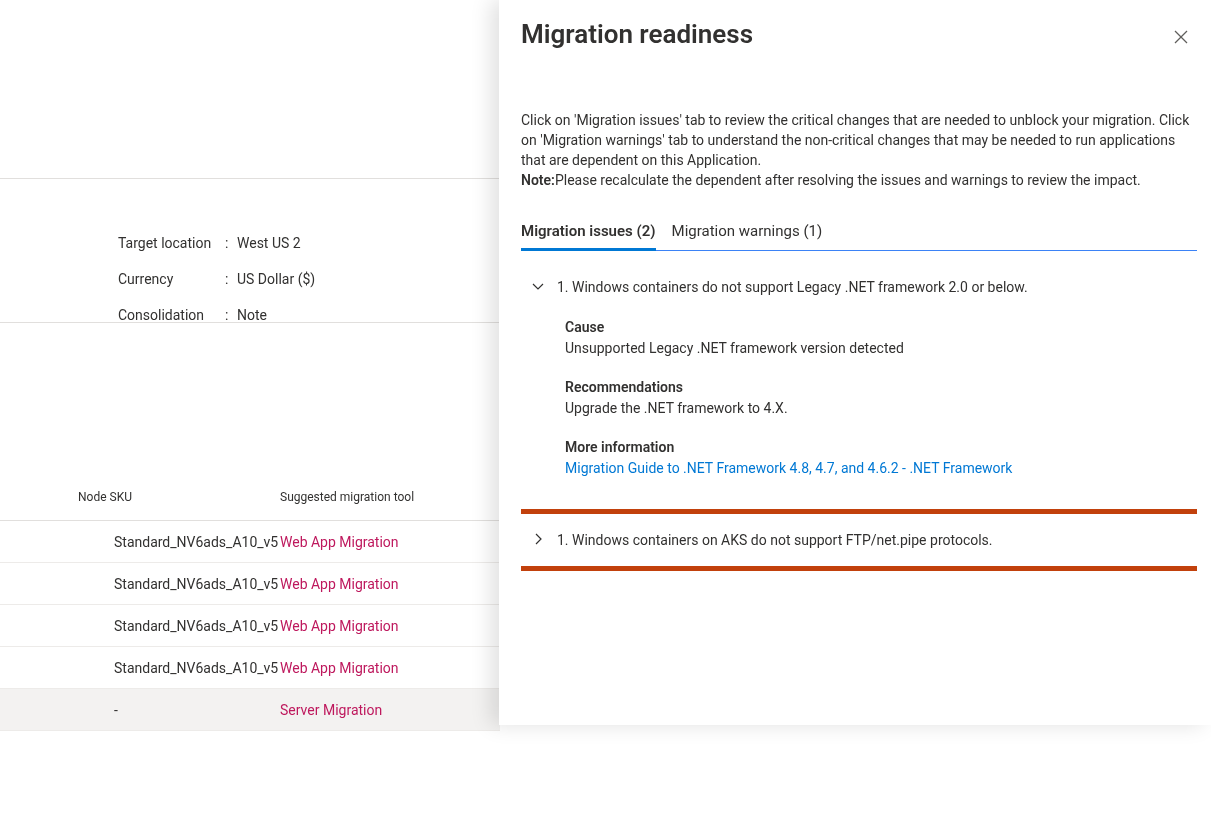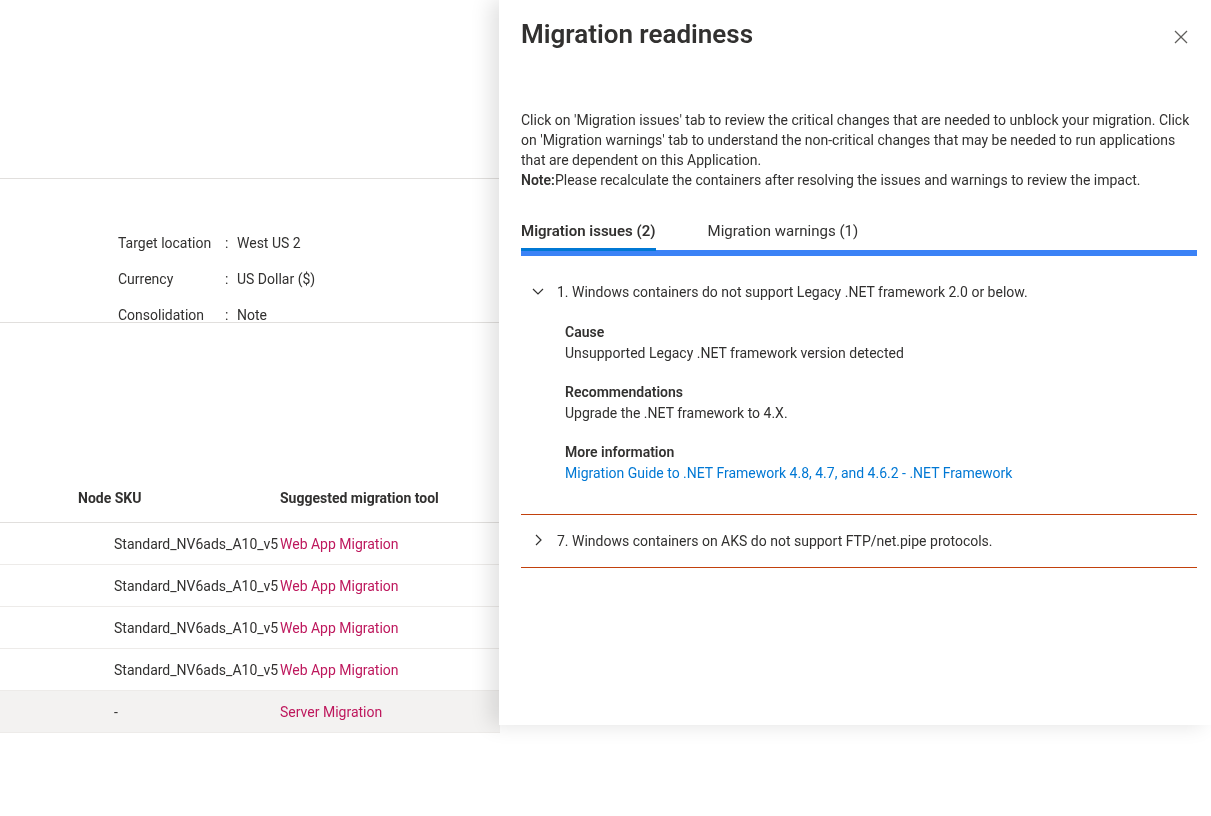--- a/index.html
+++ b/index.html
@@ -48,22 +48,22 @@
 
   .table {
     position: absolute;
     left: 0; top: 490px;
     width: 500px;
   }
   .table-header {
     display: flex;
     padding: 0 0 16px 0;
     border-bottom: 1px solid #e1dfdd;
-    font-weight: 700;
-    font-size: 14px;
+    font-weight: 400;
+    font-size: 12px;
   }
   .col-sku { width: 280px; padding-left: 78px; }
   .col-tool { width: 220px; padding-left: 0; }
   .table-row {
     display: flex;
     align-items: center;
     height: 42px;
     border-bottom: 1px solid #edebe9;
     font-size: 14px;
   }
@@ -107,23 +107,23 @@
   .panel-desc {
     margin-top: 56px;
     font-size: 14px;
     line-height: 20px;
     color: #323130;
   }
   .panel-desc .note-label { font-weight: 600; }
 
   .tabs {
     display: flex;
-    gap: 52px;
+    gap: 16px;
     margin-top: 32px;
-    border-bottom: 6px solid #3b82f6;
+    border-bottom: 1px solid #3b82f6;
   }
   .tab {
     padding-bottom: 10px;
     font-size: 15px;
     cursor: pointer;
     color: #323130;
     position: relative;
   }
   .tab.active {
     font-weight: 600;
@@ -131,21 +131,21 @@
   .tab.active::after {
     content: "";
     position: absolute;
     left: 0; right: 0; bottom: -1px;
     height: 3px;
     background: #0078d4;
   }
 
   .issue-list { margin-top: 10px; }
   .issue-item {
-    border-bottom: 1px solid #c2410c;
+    border-bottom: 5px solid #c2410c;
   }
   .issue-header {
     display: flex;
     align-items: flex-start;
     gap: 10px;
     padding: 16px 0 16px 10px;
     cursor: pointer;
   }
   .chevron {
     width: 16px; height: 16px;
@@ -239,21 +239,21 @@
         <svg viewBox="0 0 14 14">
             <line x1="1" y1="1" x2="13" y2="13"></line>
             <line x1="13" y1="1" x2="1" y2="13"></line>
           </svg>
       </span>
     </button>
   </div>
 
   <div class="panel-desc">
     <span>Click on 'Migration issues' tab to review the critical changes that are needed to unblock your migration. Click on 'Migration warnings' tab to understand the non-critical changes that may be needed to run applications that are dependent on this Application.</span><br>
-    <span class="note-label">Note:</span><span>Please recalculate the containers after resolving the issues and warnings to review the impact.</span>
+    <span class="note-label">Note:</span><span>Please recalculate the dependent after resolving the issues and warnings to review the impact.</span>
   </div>
 
   <div class="tabs">
     <div class="tab active">Migration issues (2)</div>
     <div class="tab">Migration warnings (1)</div>
   </div>
 
   <div class="issue-list">
 
     <div class="issue-item">
@@ -281,18 +281,18 @@
       </div>
     </div>
 
     <div class="issue-item">
       <div class="issue-header">
         <span class="chevron">
           <svg viewBox="0 0 14 14">
               <polyline points="5,2 10,7 5,12"></polyline>
             </svg>
         </span>
-        <span class="issue-title">7. Windows containers on AKS do not support FTP/net.pipe protocols.</span>
+        <span class="issue-title">1. Windows containers on AKS do not support FTP/net.pipe protocols.</span>
       </div>
     </div>
 
   </div>
 </div>
 
 </body></html>

